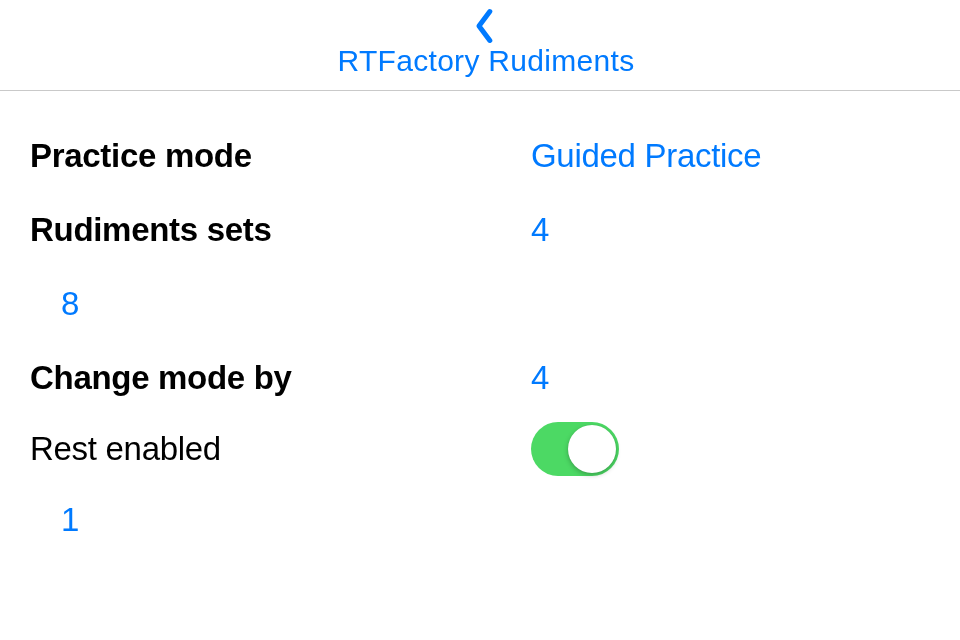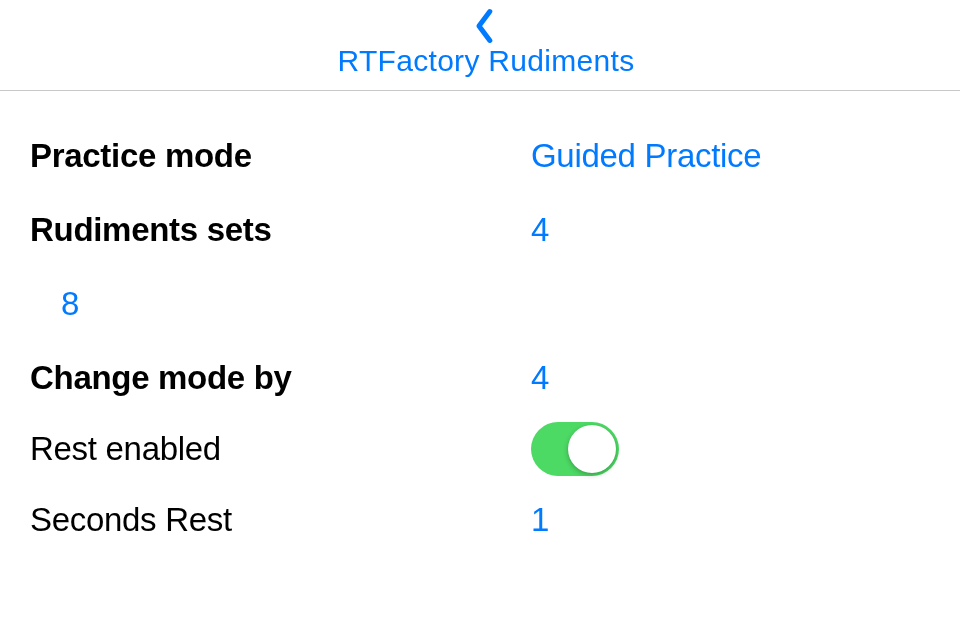--- a/index.html
+++ b/index.html
@@ -122,17 +122,16 @@
   </div>
 
   <div class="setting-row compact">
     <span class="setting-label regular">Rest enabled</span>
     <div class="toggle">
       <div class="toggle-knob"></div>
     </div>
   </div>
 
   <div class="setting-row">
-    <span class="setting-label regular">Seconds Rest</span>
     <span class="setting-value">1</span>
   </div>
 
 </div>
 
 </body></html>

